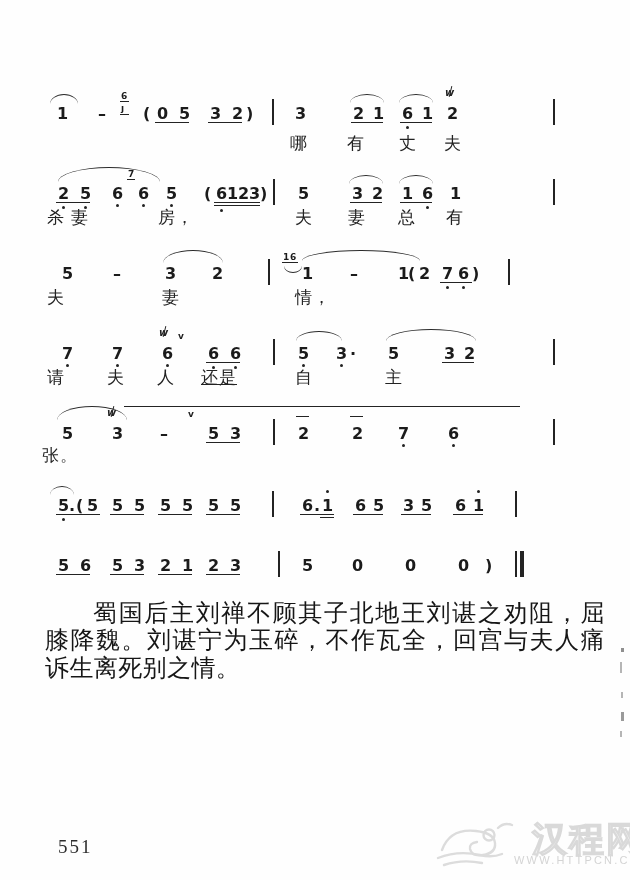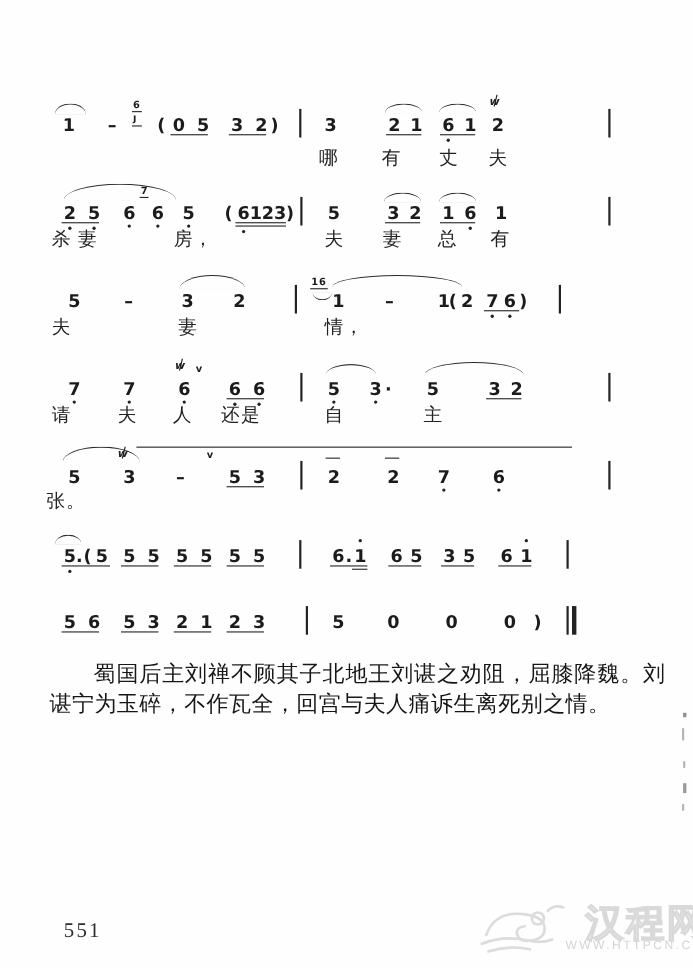--- a/index.html
+++ b/index.html
@@ -16,21 +16,21 @@
   .slur{border-top:1.4px solid #2a2a2a;border-radius:50% 50% 0 0 / 100% 100% 0 0;}
   .uslr{border-bottom:1.4px solid #2a2a2a;border-radius:0 0 50% 50% / 0 0 100% 100%;}
   .m{width:13px;height:10px;}
   .m::before{content:"w";position:absolute;left:1px;top:-3px;
      font:italic bold 10px "DejaVu Sans",sans-serif;letter-spacing:-1px;color:#222;}
   .m::after{content:"";position:absolute;left:6px;top:-4px;width:1.2px;height:11px;
      background:#222;transform:rotate(14deg);}
   .v::before{content:"v";position:absolute;font:bold 9px "DejaVu Sans",sans-serif;color:#222;}
   
   .prose{position:absolute;left:45px;top:600px;width:560px;text-align:justify;
-         font-size:20px;line-height:27.4px;letter-spacing:.4px;color:#161616;}
+         font-size:24px;line-height:27.4px;letter-spacing:.4px;color:#161616;}
   .prose p{margin:0;text-indent:2em;}
   
   .pagenum{position:absolute;left:58px;top:836px;font-size:19px;letter-spacing:2px;color:#2e2e2e;}
   .watermark{position:absolute;left:432px;top:816px;width:198px;height:58px;}
   .wm-logo{position:absolute;left:0;top:2px;}
   .wm-brand{position:absolute;left:100px;top:0;font-size:35px;font-weight:bold;
      color:#f6f6f6;-webkit-text-stroke:1.2px #d9d9d9;letter-spacing:2px;
      font-family:"Liberation Serif",serif;white-space:nowrap;}
   .wm-url{position:absolute;left:82px;top:38px;font-size:11px;letter-spacing:2.2px;
      color:#d4d4d4;font-family:"Liberation Sans","DejaVu Sans",sans-serif;white-space:nowrap;}
@@ -172,21 +172,21 @@
       <div class="el n" style="left: 350px; top: 344px;">·</div>
       <div class="el slur" style="left: 386px; top: 329px; width: 90px; height: 11px;"></div>
       <div class="el n" style="left: 388px; top: 344px;">5</div>
       <div class="el n" style="left: 444px; top: 344px;">3</div>
       <div class="el n" style="left: 464px; top: 344px;">2</div>
       <div class="el ul" style="left: 442px; top: 362px; width: 32px;"></div>
       <div class="el bar" style="left: 553px; top: 339px;"></div>
       <div class="el l" style="left: 47px; top: 366px;">请</div>
       <div class="el l" style="left: 107px; top: 366px;">夫</div>
       <div class="el l" style="left: 157px; top: 366px;">人</div>
-      <div class="el l" style="left: 201px; top: 366px;">还是</div>
+      <div class="el l" style="left: 201px; top: 366px; text-decoration: underline;">还是</div>
       <div class="el l" style="left: 295px; top: 366px;">自</div>
       <div class="el l" style="left: 385px; top: 366px;">主</div>
       <div class="el slur" style="left: 57px; top: 406px; width: 70px; height: 13px;"></div>
       <div class="el ln" style="left: 124px; top: 406px; width: 396px;"></div>
       <div class="el n" style="left: 62px; top: 424px;">5</div>
       <div class="el m" style="left: 106px; top: 410px;"></div>
       <div class="el n" style="left: 112px; top: 424px;">3</div>
       <div class="el v" style="left: 188px; top: 409px;"></div>
       <div class="el n" style="left: 160px; top: 424px;">–</div>
       <div class="el n" style="left: 208px; top: 424px;">5</div>

